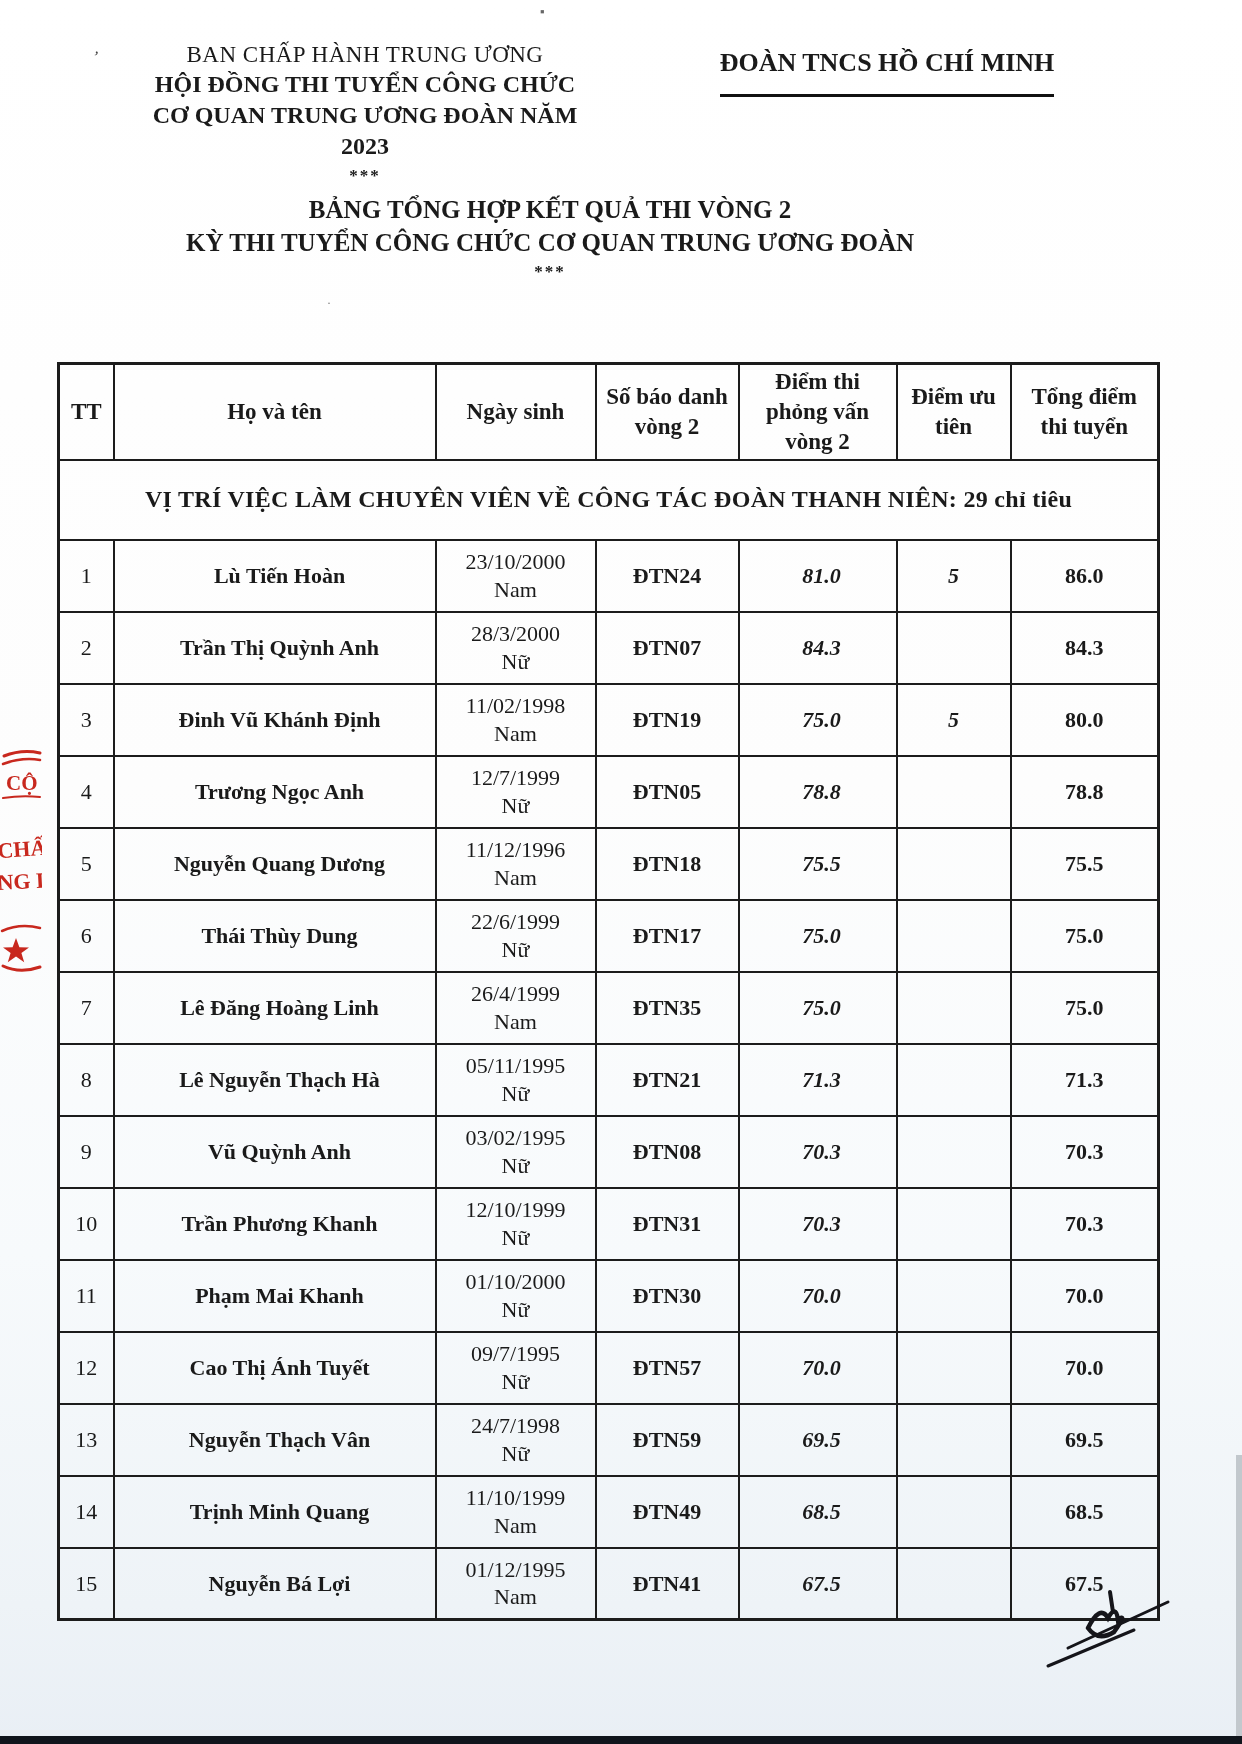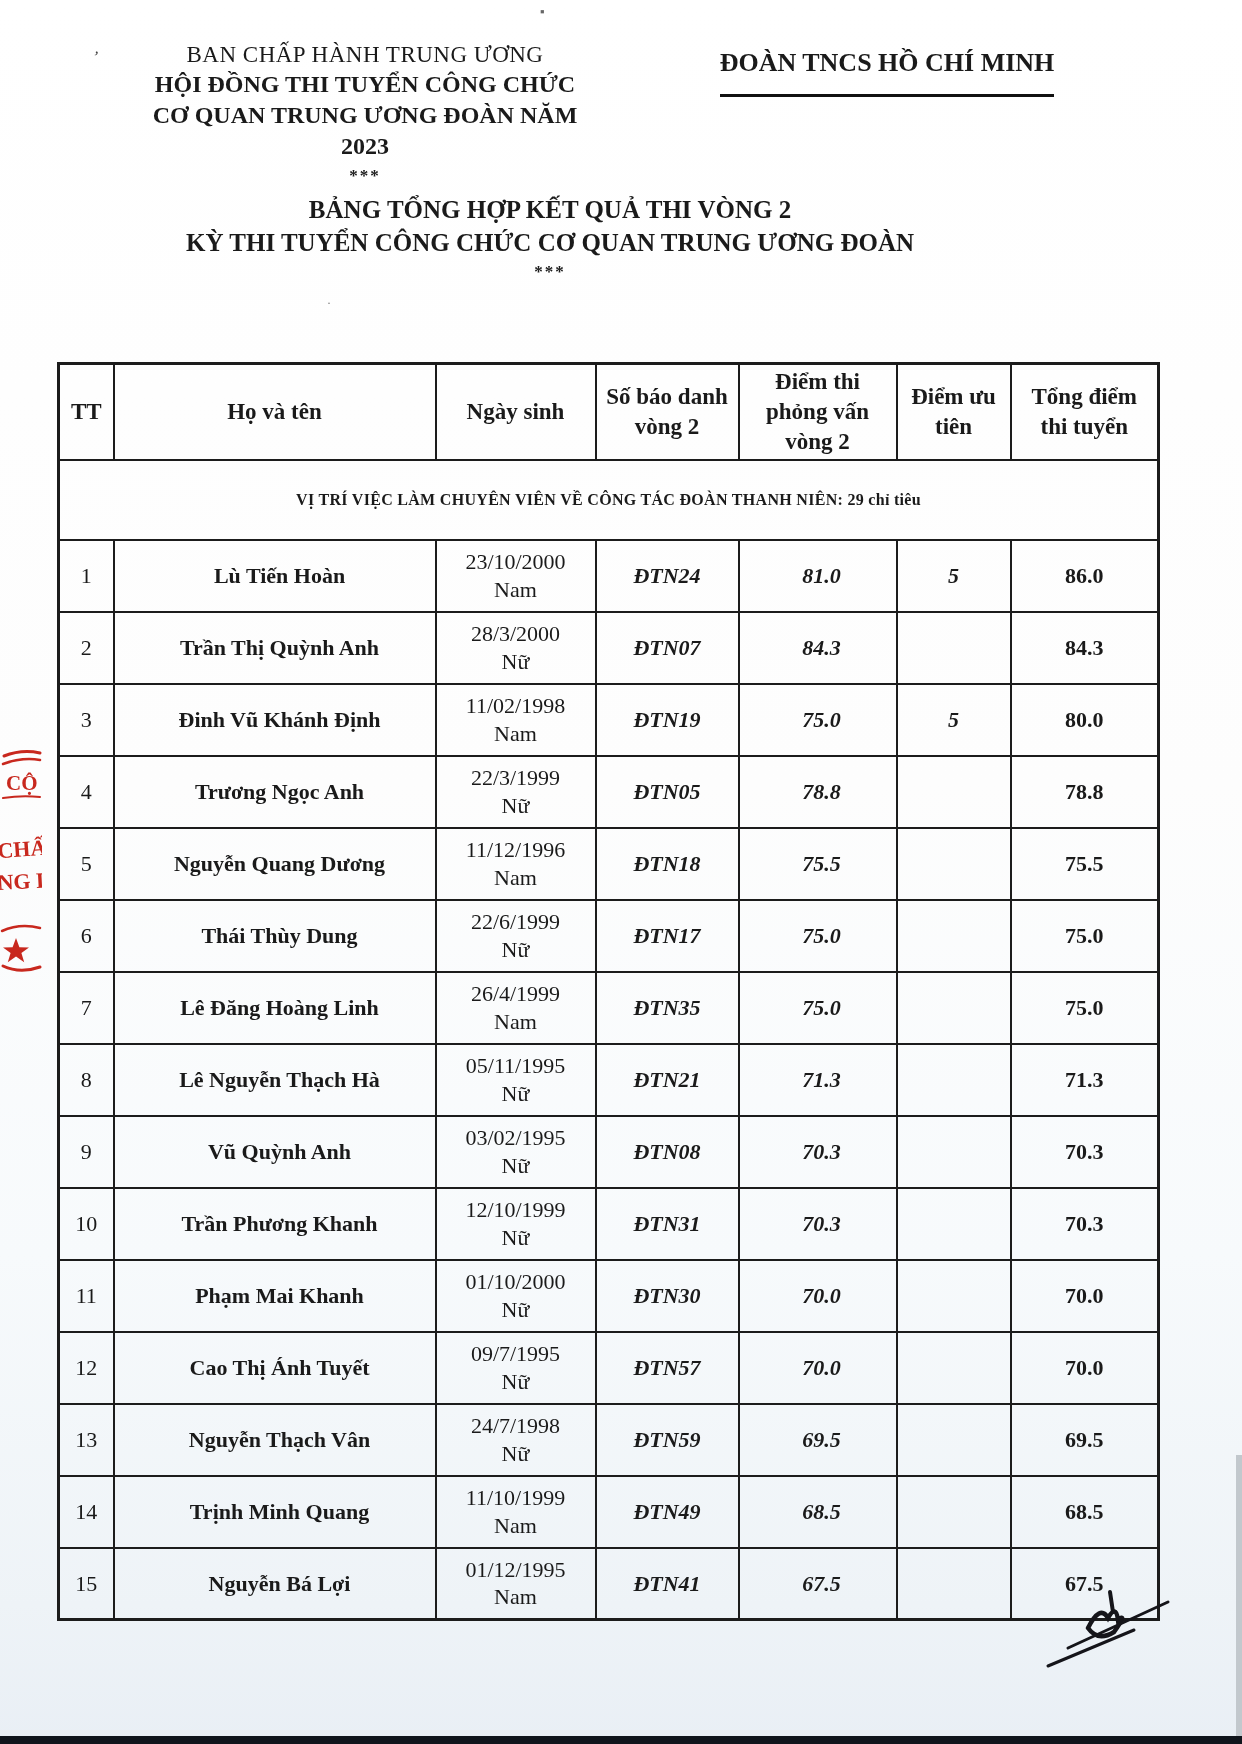--- a/index.html
+++ b/index.html
@@ -34,27 +34,27 @@
   .doc-title .t2 { font-size:25px; font-weight:700;text-align:center; }
   .doc-title .stars { font-size:17px; font-weight:700; letter-spacing:2px; margin-top:2px; }
 
   .results-wrap { position:absolute; left:57px; top:362px; width:1100px; }
   table.results { border-collapse:collapse; width:1100px; table-layout:fixed; border:3px solid #1c1c1c; }
   table.results th, table.results td {
     border:2px solid #1c1c1c; vertical-align:middle; text-align:center;
     overflow:hidden;
   }
   table.results thead th { height:90px; font-size:23px; font-weight:700; line-height:1.3; padding:2px 4px; }
-  tr.section-row td { height:80px; font-size:16px; font-weight:700; letter-spacing:0.3px;margin-top:7px; }
+  tr.section-row td { height:80px; font-size:24px; font-weight:700; letter-spacing:0.3px;margin-top:7px; }
   tbody.data tr { height:72px; }
   tbody.data td { font-size:22px; line-height:1.25; }
   td.c-tt   { font-weight:400; }
   td.c-name { text-align:left; padding-left:10px; font-weight:700; font-size:23px;margin-left:45px; }
   td.c-dob  { font-weight:400; }
-  td.c-sbd  { font-weight:700;font-style:italic; }
+  td.c-sbd  { font-weight:700; }
   td.c-interview { font-weight:700; font-style:italic;padding-left:8px; }
   td.c-priority  { font-weight:700; font-style:italic; }
   td.c-total     { font-weight:700; }
 
   .stamp-svg { position:absolute; left:0; top:746px; width:42px; height:230px; }
   .sign-svg  { position:absolute; left:1038px; top:1586px; width:150px; height:104px; }
 
   .edge-bottom { position:absolute; left:0; bottom:0; width:1242px; height:8px; background:#10151c; }
   .edge-right  { position:absolute; right:0; top:1455px; width:6px; height:281px; background:#c2c8cd; }
 
@@ -144,21 +144,21 @@
     </td>
     <td class="c-sbd">ĐTN19</td>
     <td class="c-interview">75.0</td>
     <td class="c-priority">5</td>
     <td class="c-total">80.0</td>
   </tr>
         <tr>
     <td class="c-tt">4</td>
     <td class="c-name">Trương Ngọc Anh</td>
     <td class="c-dob">
-      <span>22/3/1999</span><br>
+      <span>12/7/1999</span><br>
       <span>Nữ</span>
     </td>
     <td class="c-sbd">ĐTN05</td>
     <td class="c-interview">78.8</td>
     <td class="c-priority"></td>
     <td class="c-total">78.8</td>
   </tr>
         <tr>
     <td class="c-tt">5</td>
     <td class="c-name">Nguyễn Quang Dương</td>

